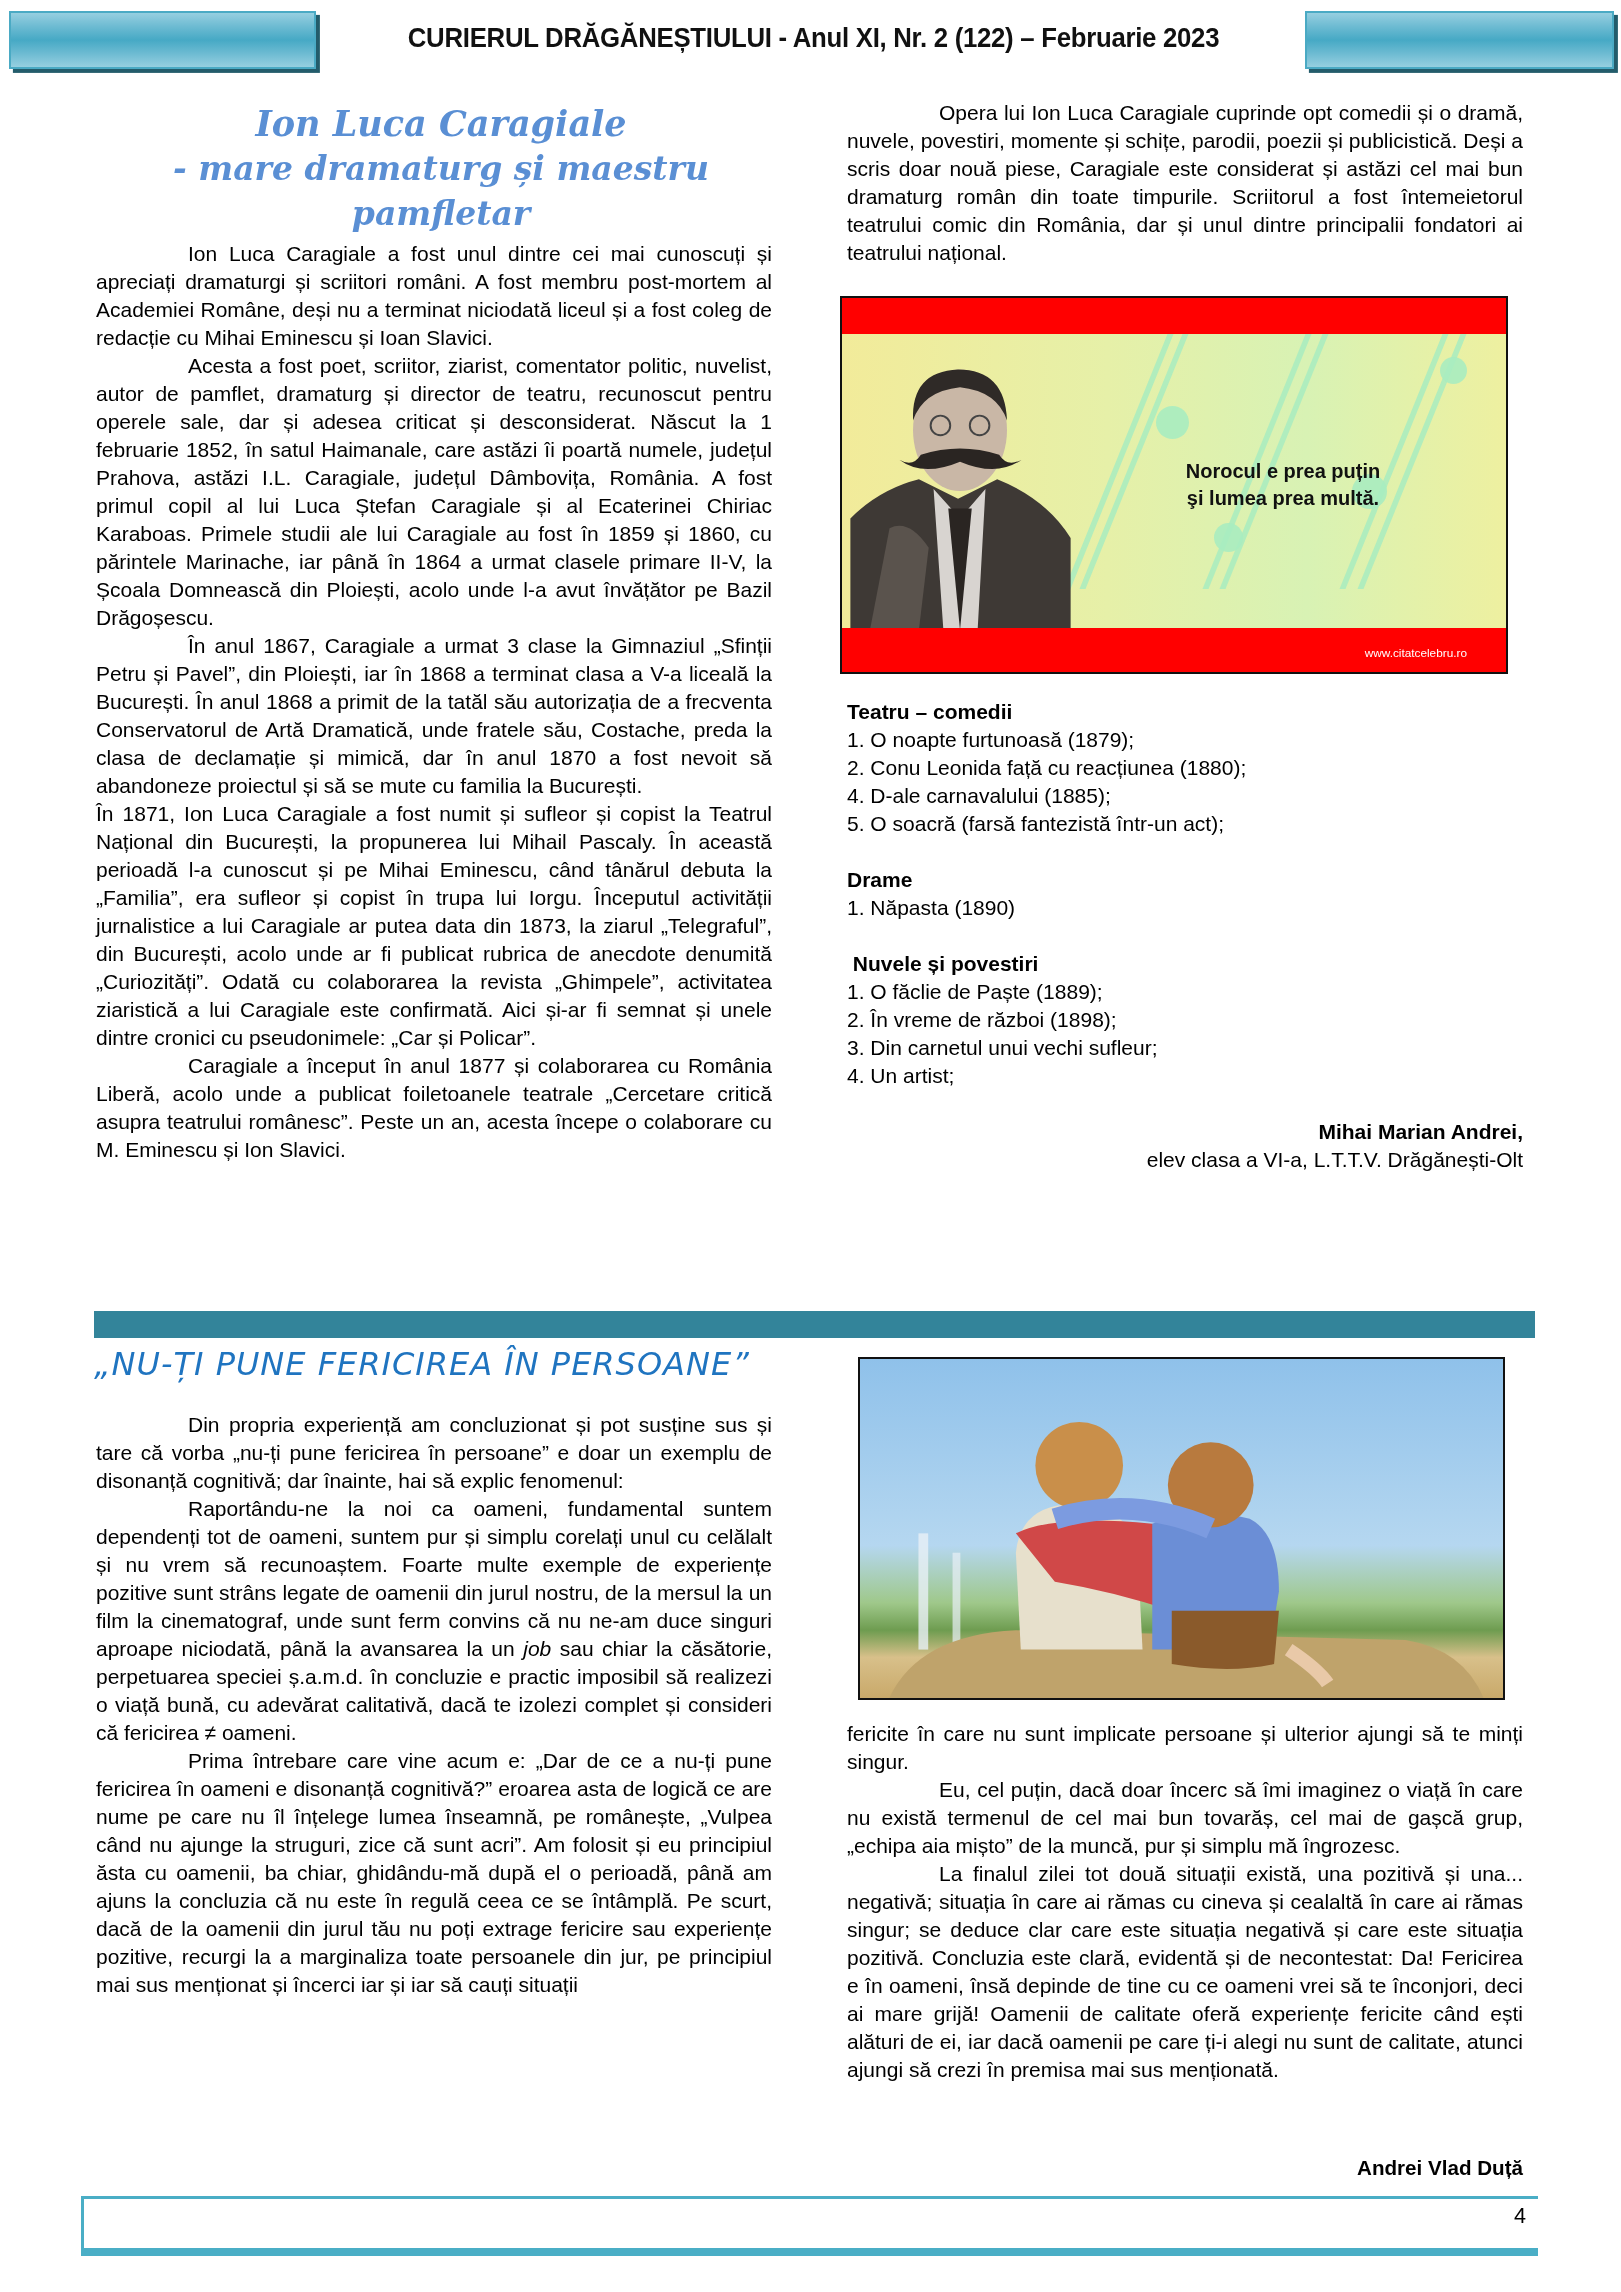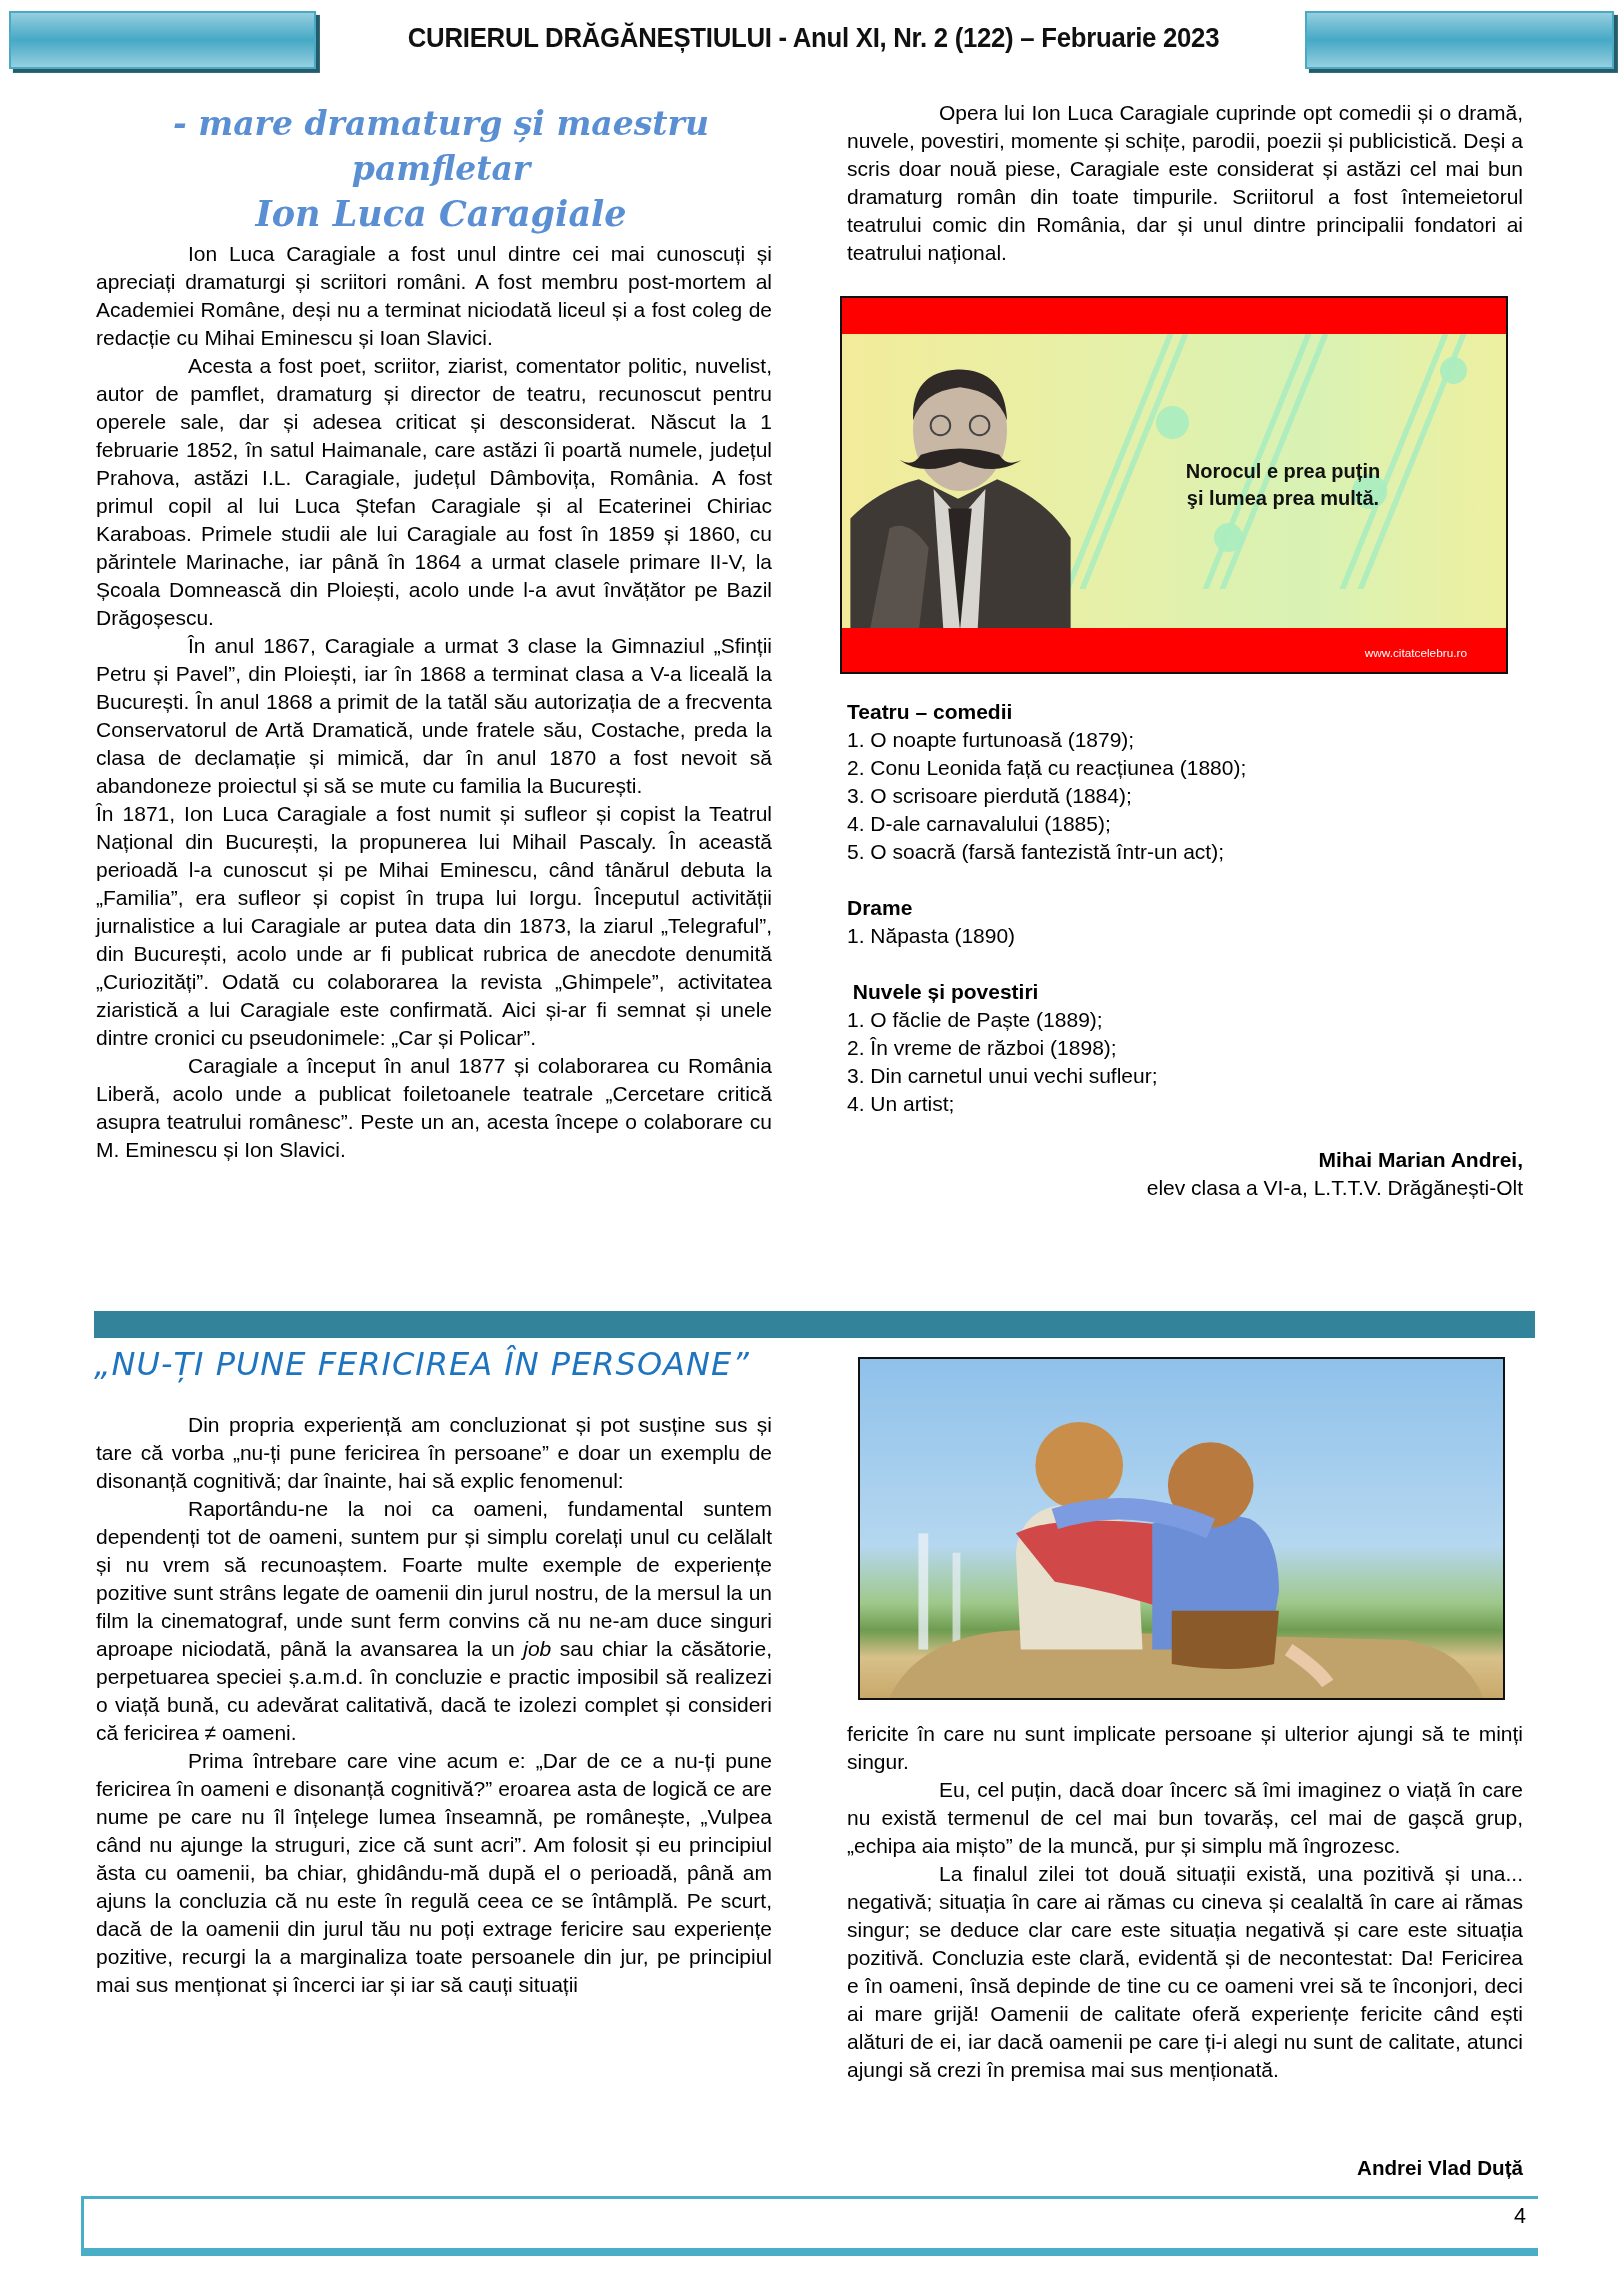--- a/index.html
+++ b/index.html
@@ -40,22 +40,22 @@
   .signature { text-align:right; }
 </style>
 </head>
 <body>
 
 <div class="hdr-box" style="left:8.8px; width:307px;"></div>
 <div class="hdr-title">CURIERUL DRĂGĂNEȘTIULUI - Anul XI, Nr. 2 (122) – Februarie  2023</div>
 <div class="hdr-box" style="left:1305px; width:309px;"></div>
 
 <div class="script-title" style="left:88px; top:101px; width:706px; font-size:35px; line-height:45px;">
+  <div>Ion Luca Caragiale</div>
   <div style="font-size:33px;">- mare dramaturg și maestru pamfletar</div>
-  <div>Ion Luca Caragiale</div>
 </div>
 
 <div class="col" style="left:96px; top:240px; width:676px;">
   <p class="ind">Ion Luca Caragiale a fost unul dintre cei mai cunoscuți și apreciați dramaturgi și scriitori români. A fost membru post-mortem al Academiei Române, deși nu a terminat niciodată liceul și a fost coleg de redacție cu Mihai Eminescu și Ioan Slavici.</p>
   <p class="ind">Acesta a fost poet, scriitor, ziarist, comentator politic, nuvelist, autor de pamflet, dramaturg și director de teatru, recunoscut pentru operele sale, dar și adesea criticat și desconsiderat. Născut la 1 februarie 1852, în satul Haimanale, care astăzi îi poartă numele, județul Prahova, astăzi I.L. Caragiale, județul Dâmbovița, România. A fost primul copil al lui Luca Ștefan Caragiale și al Ecaterinei Chiriac Karaboas. Primele studii ale lui Caragiale au fost în 1859 și 1860, cu părintele Marinache, iar până în 1864 a urmat clasele primare II-V, la Școala Domnească din Ploiești, acolo unde l-a avut învățător pe Bazil Drăgoșescu.</p>
   <p class="ind">În anul 1867, Caragiale a urmat 3 clase la Gimnaziul „Sfinții Petru și Pavel”, din Ploiești, iar în 1868 a terminat clasa a V-a liceală la București. În anul 1868 a primit de la tatăl său autorizația de a frecventa Conservatorul de Artă Dramatică, unde fratele său, Costache, preda la clasa de declamație și mimică, dar în anul 1870 a fost nevoit să abandoneze proiectul și să se mute cu familia la București.</p>
   <p>În 1871, Ion Luca Caragiale a fost numit și sufleor și copist la Teatrul Național din București, la propunerea lui Mihail Pascaly. În această perioadă l-a cunoscut și pe Mihai Eminescu, când tânărul debuta la „Familia”, era sufleor și copist în trupa lui Iorgu. Începutul activității jurnalistice a lui Caragiale ar putea data din 1873, la ziarul „Telegraful”, din București, acolo unde ar fi publicat rubrica de anecdote denumită „Curiozități”. Odată cu colaborarea la revista „Ghimpele”, activitatea ziaristică a lui Caragiale este confirmată. Aici și-ar fi semnat și unele dintre cronici cu pseudonimele: „Car și Policar”.</p>
   <p class="ind">Caragiale a început în anul 1877 și colaborarea cu România Liberă, acolo unde a publicat foiletoanele teatrale „Cercetare critică asupra teatrului românesc”. Peste un an, acesta începe o colaborare cu M. Eminescu și Ion Slavici.</p>
 </div>
 
@@ -94,21 +94,20 @@
   </div>
   <div class="quote-author">I.L. Caragiale</div>
   <div class="red-bot"></div>
   <div class="quote-url">www.citatcelebru.ro</div>
 </div>
 
 <div class="col" style="left:847px; top:698px; width:676px; text-align:left;">
   <p class="sect-h">Teatru – comedii</p>
   <p class="list-line">1. O noapte furtunoasă (1879);</p>
   <p class="list-line">2. Conu Leonida față cu reacțiunea (1880);</p>
-  <p class="list-line">3. O scrisoare pierdută (1884);</p>
   <p class="list-line">4. D-ale carnavalului (1885);</p>
   <p class="list-line">5. O soacră (farsă fantezistă într-un act);</p>
   <div class="gap"></div>
   <p class="sect-h">Drame</p>
   <p class="list-line">1. Năpasta (1890)</p>
   <div class="gap"></div>
   <p class="sect-h" style="white-space:pre;"> Nuvele și povestiri</p>
   <p class="list-line">1. O făclie de Paște (1889);</p>
   <p class="list-line">2. În vreme de război (1898);</p>
   <p class="list-line">3. Din carnetul unui vechi sufleur;</p>

